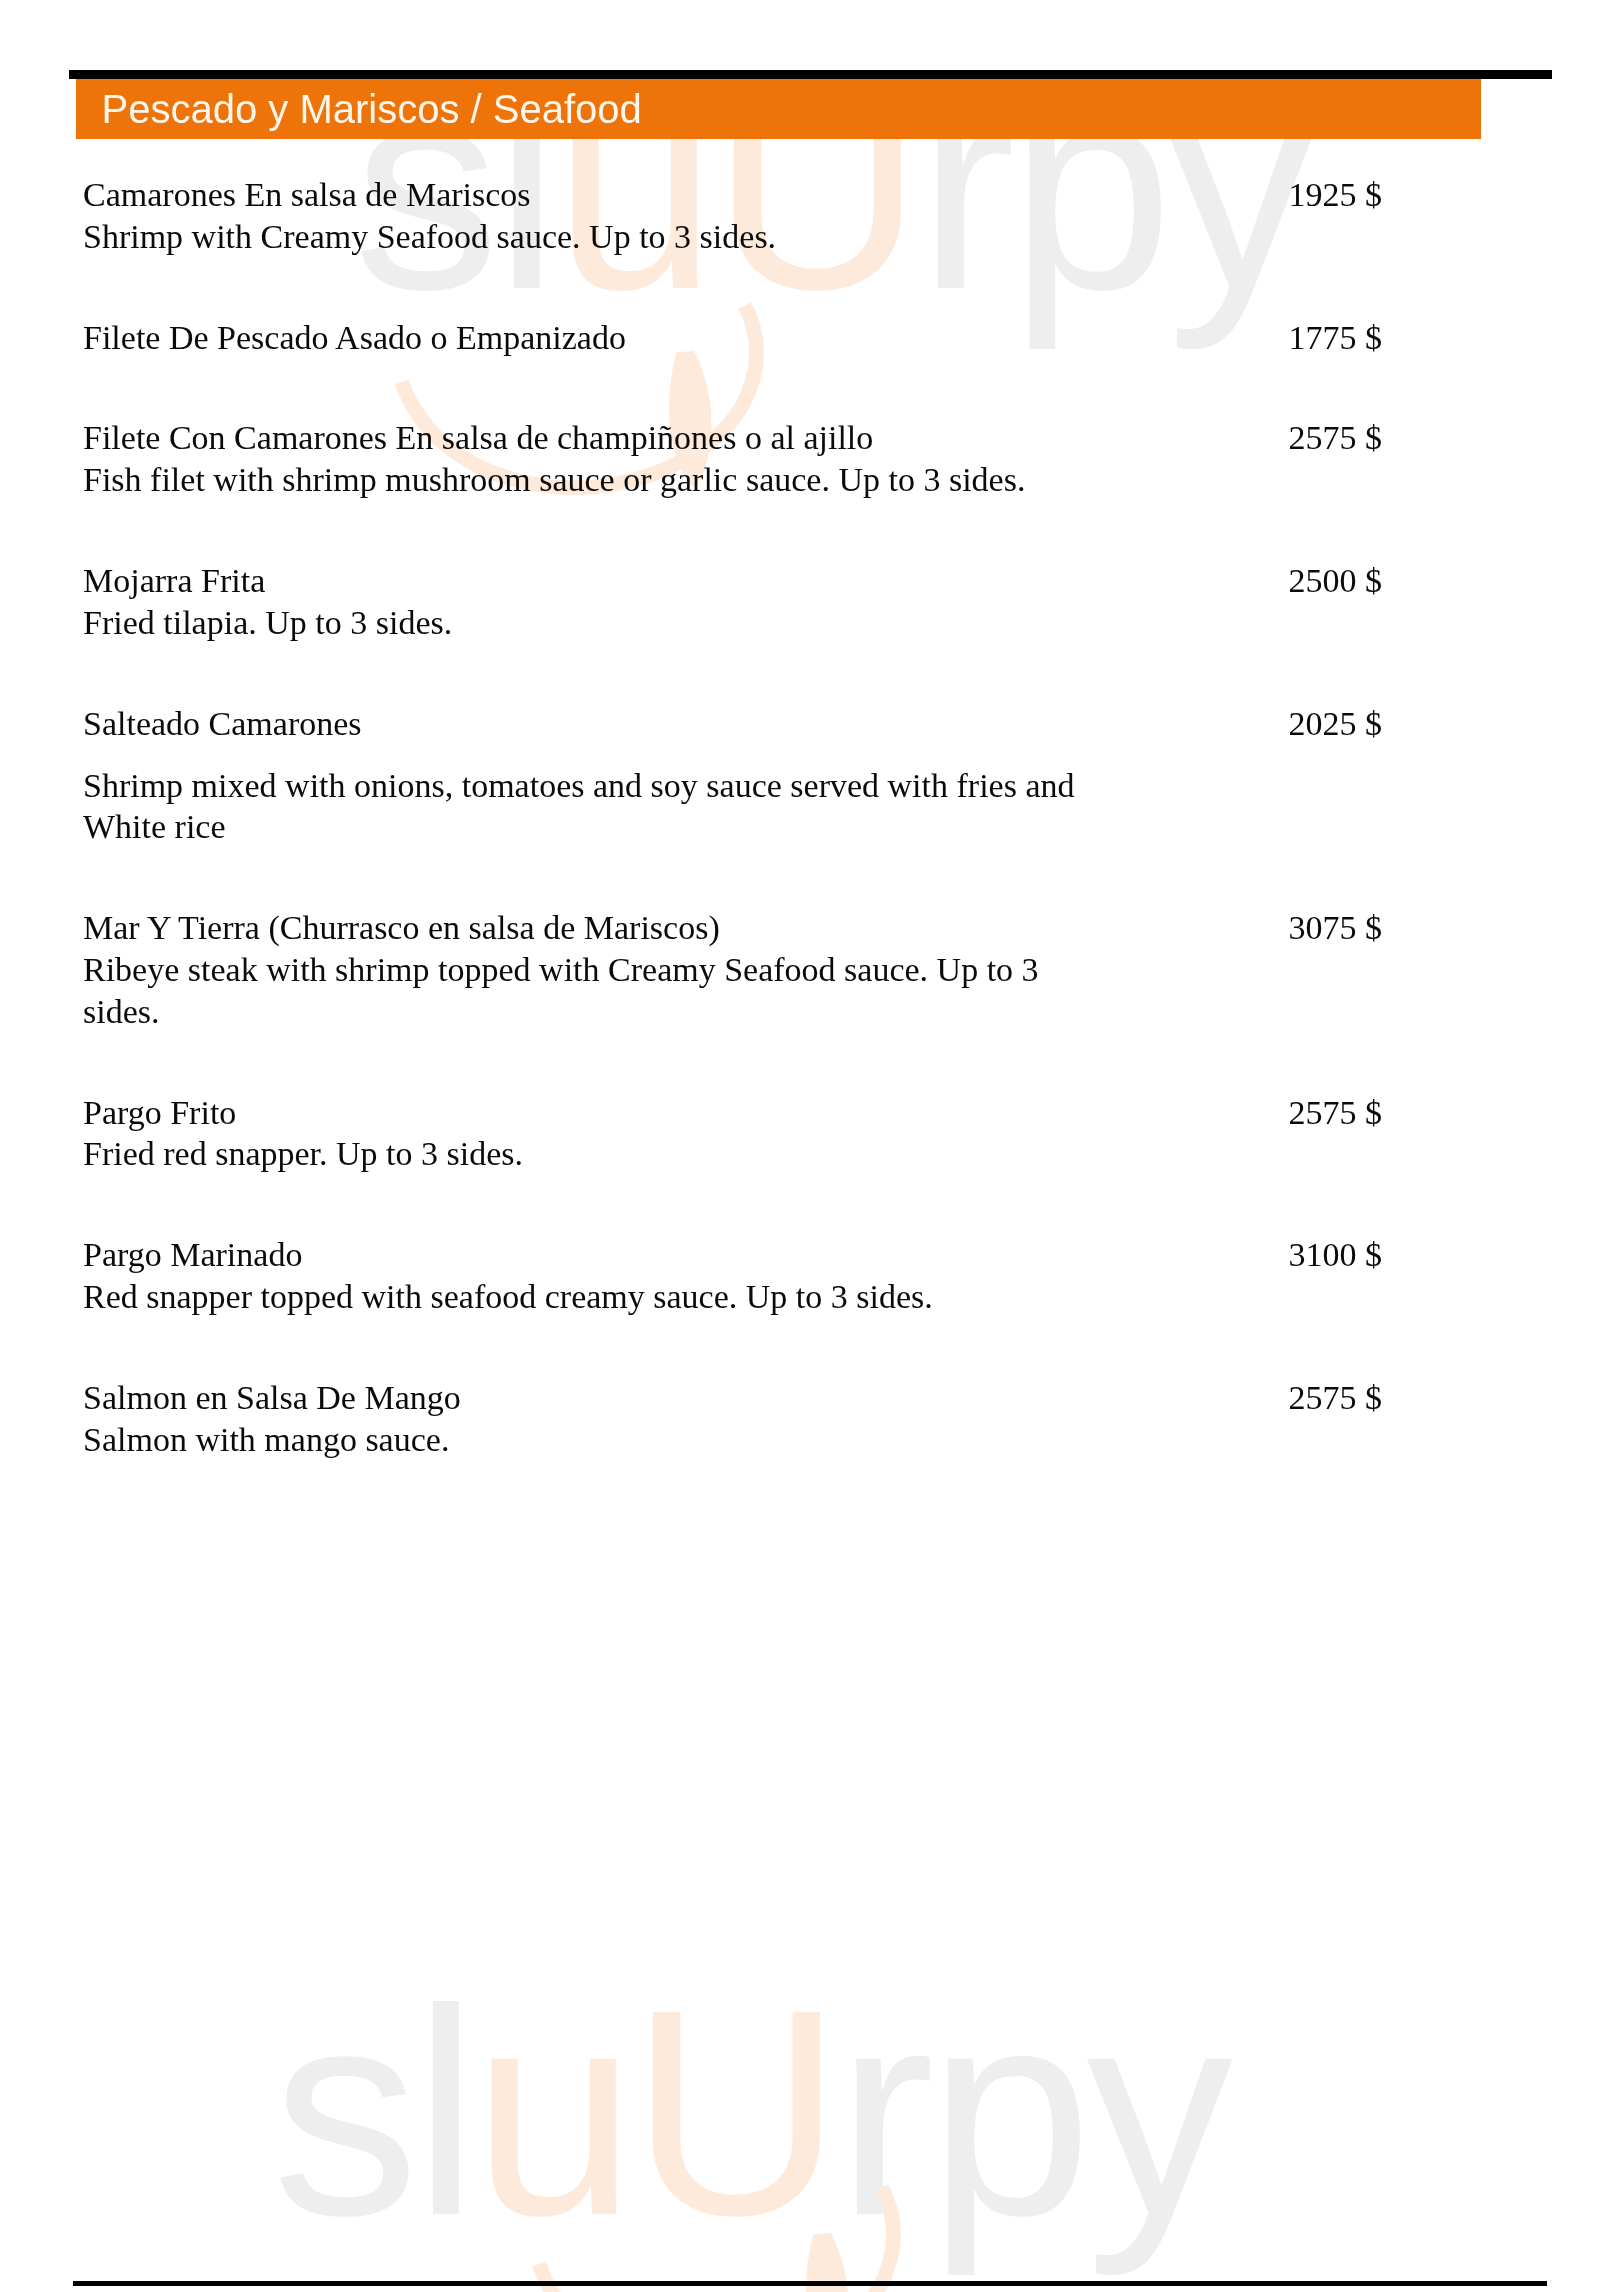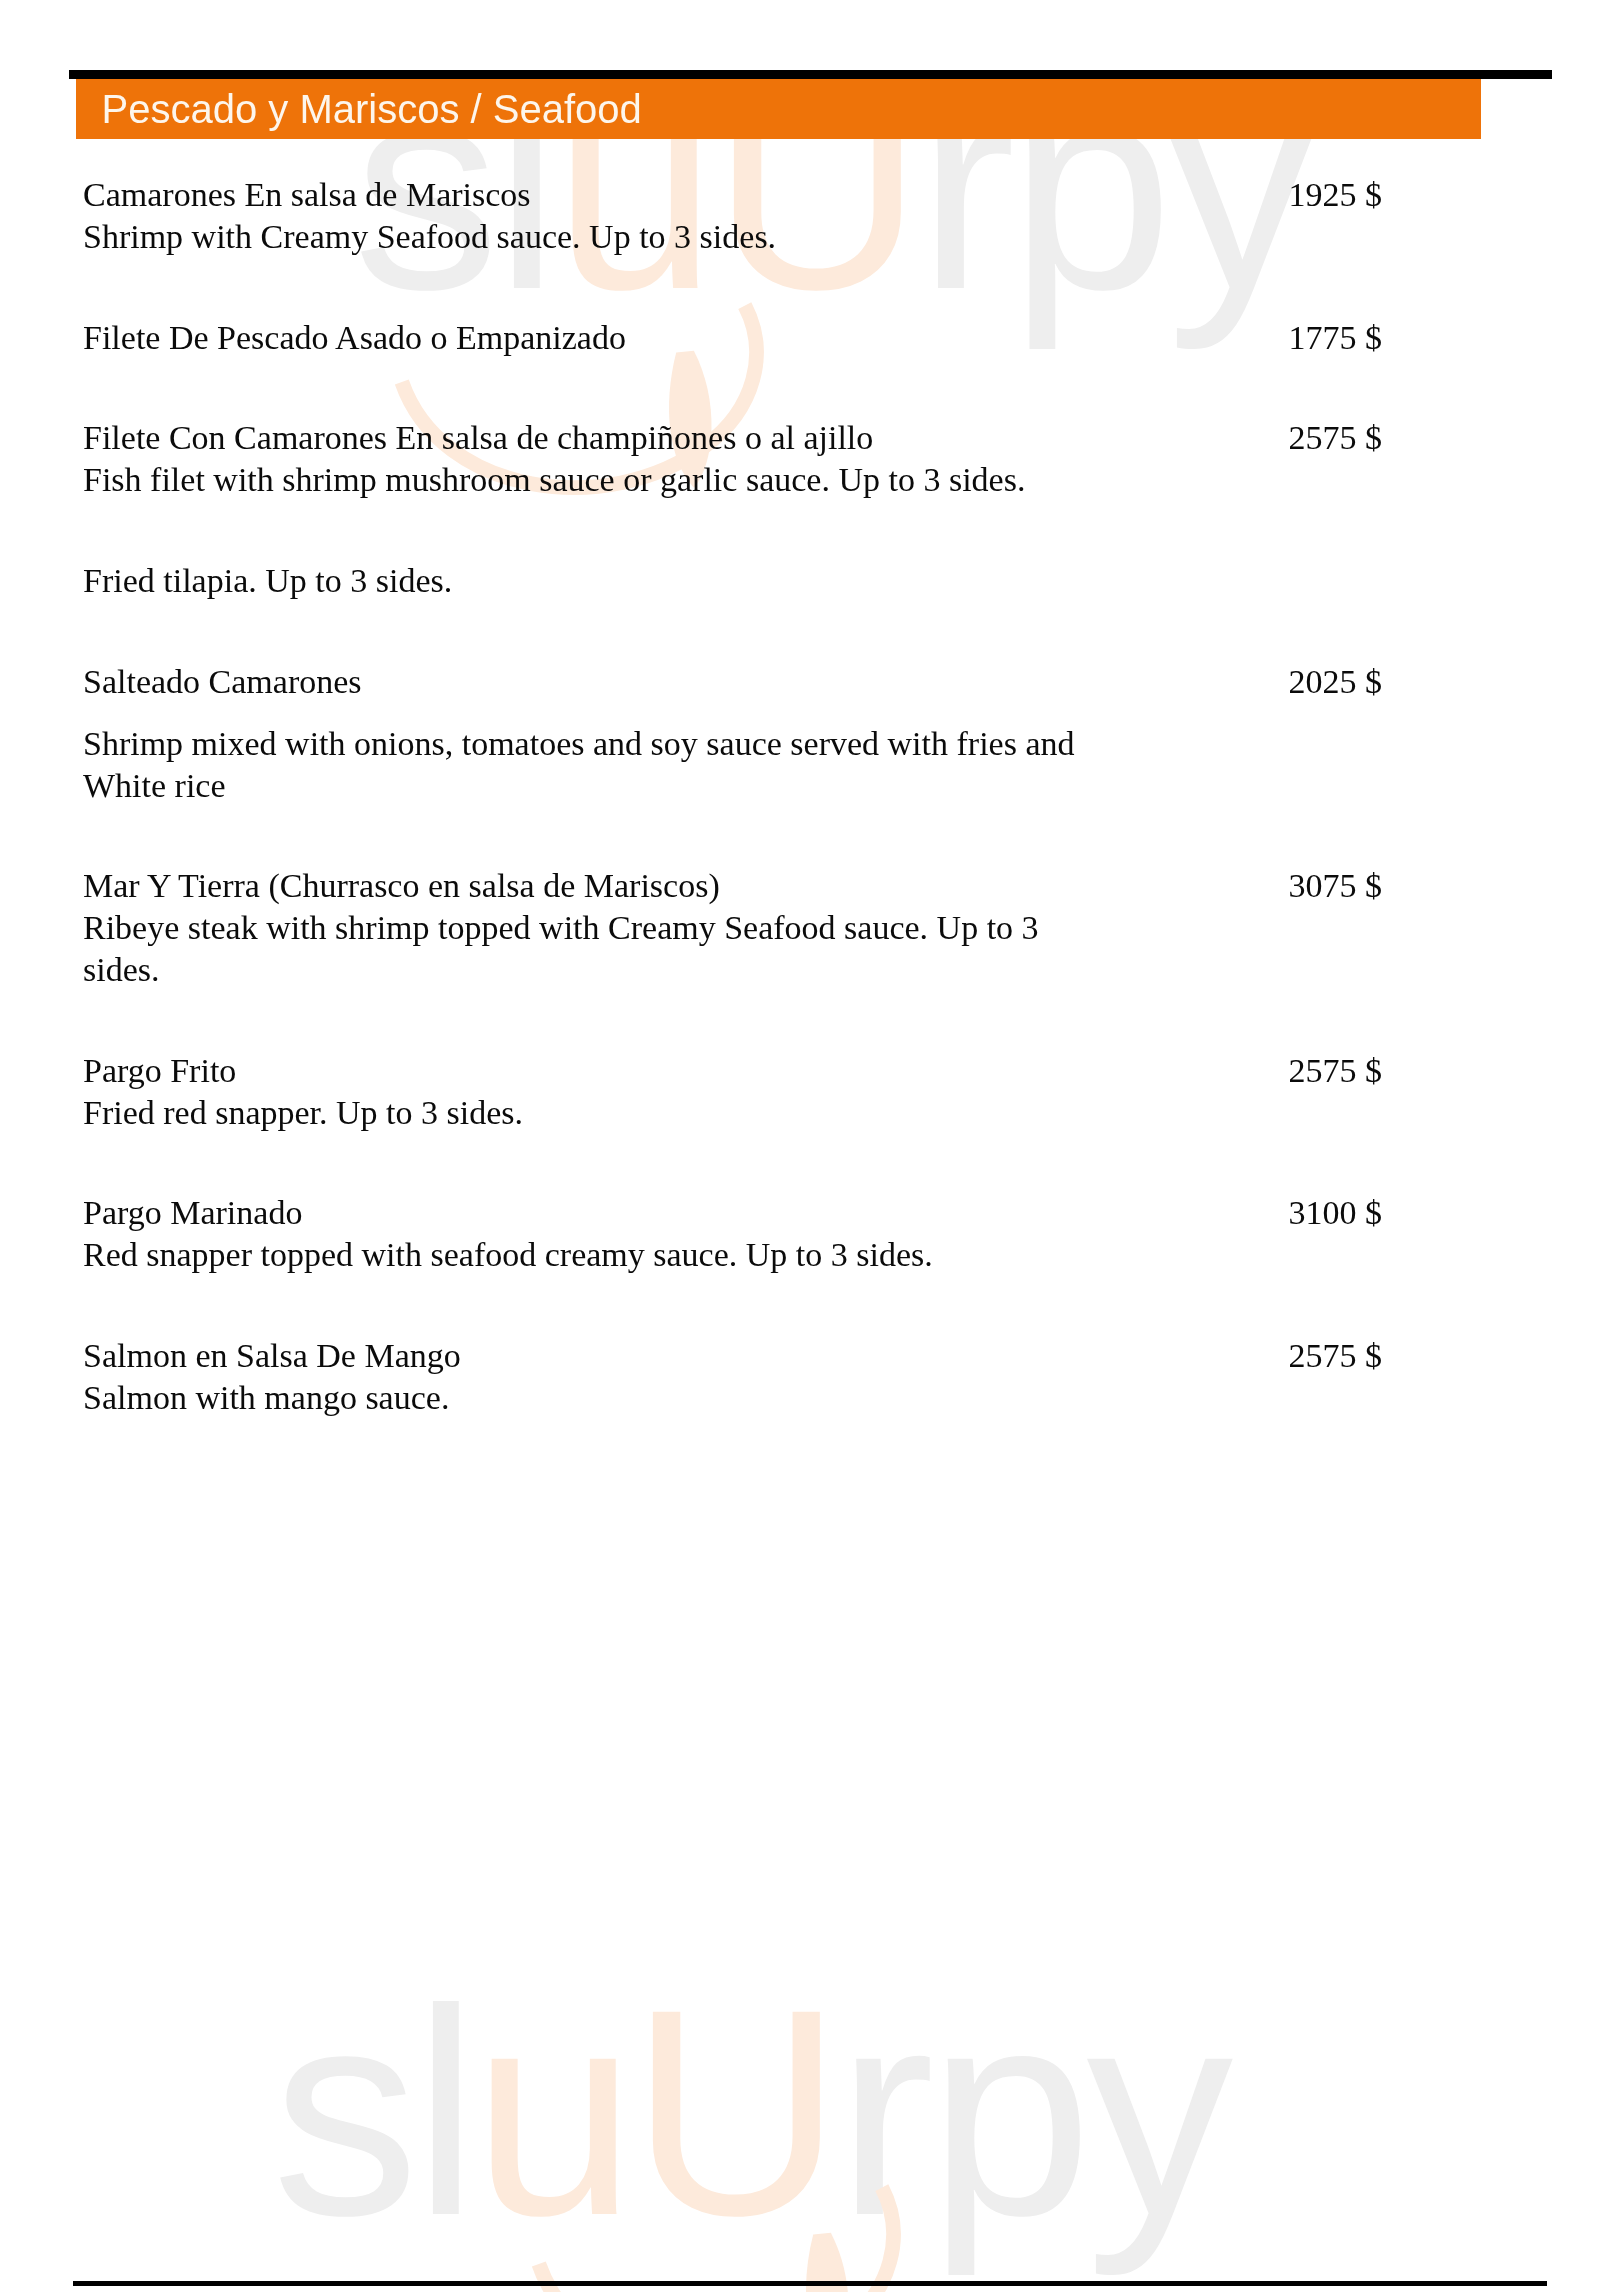--- a/index.html
+++ b/index.html
@@ -182,20 +182,24 @@
 
     <div class="menu-item">
       <div class="item-row">
         <div class="item-name">Filete Con Camarones En salsa de champiñones o al ajillo</div>
         <div class="item-price">2575 $</div>
       </div>
       <div class="item-desc">Fish filet with shrimp mushroom sauce or garlic sauce. Up to 3 sides.</div>
     </div>
 
     <div class="menu-item">
+      <div class="item-row">
+        <div class="item-name">Mojarra Frita</div>
+        <div class="item-price">2500 $</div>
+      </div>
       <div class="item-desc">Fried tilapia. Up to 3 sides.</div>
     </div>
 
     <div class="menu-item">
       <div class="item-row">
         <div class="item-name">Salteado Camarones</div>
         <div class="item-price">2025 $</div>
       </div>
       <div class="item-desc" style="max-width:1029px;margin-top:20px;">Shrimp mixed with onions, tomatoes and soy sauce served with fries and White rice</div>
     </div>

